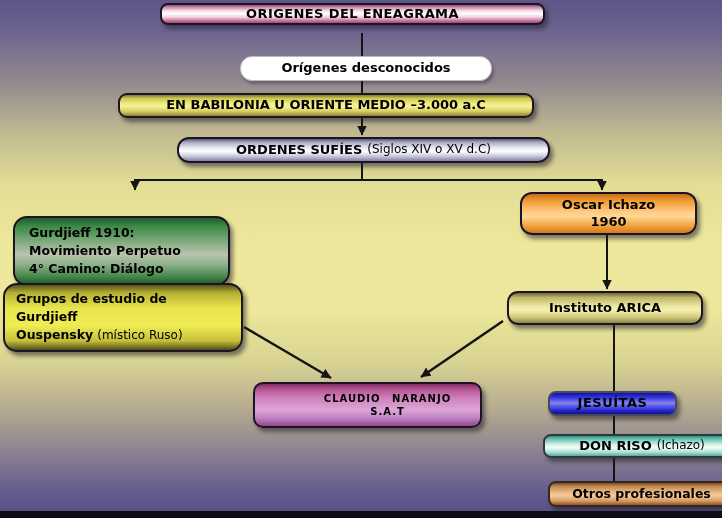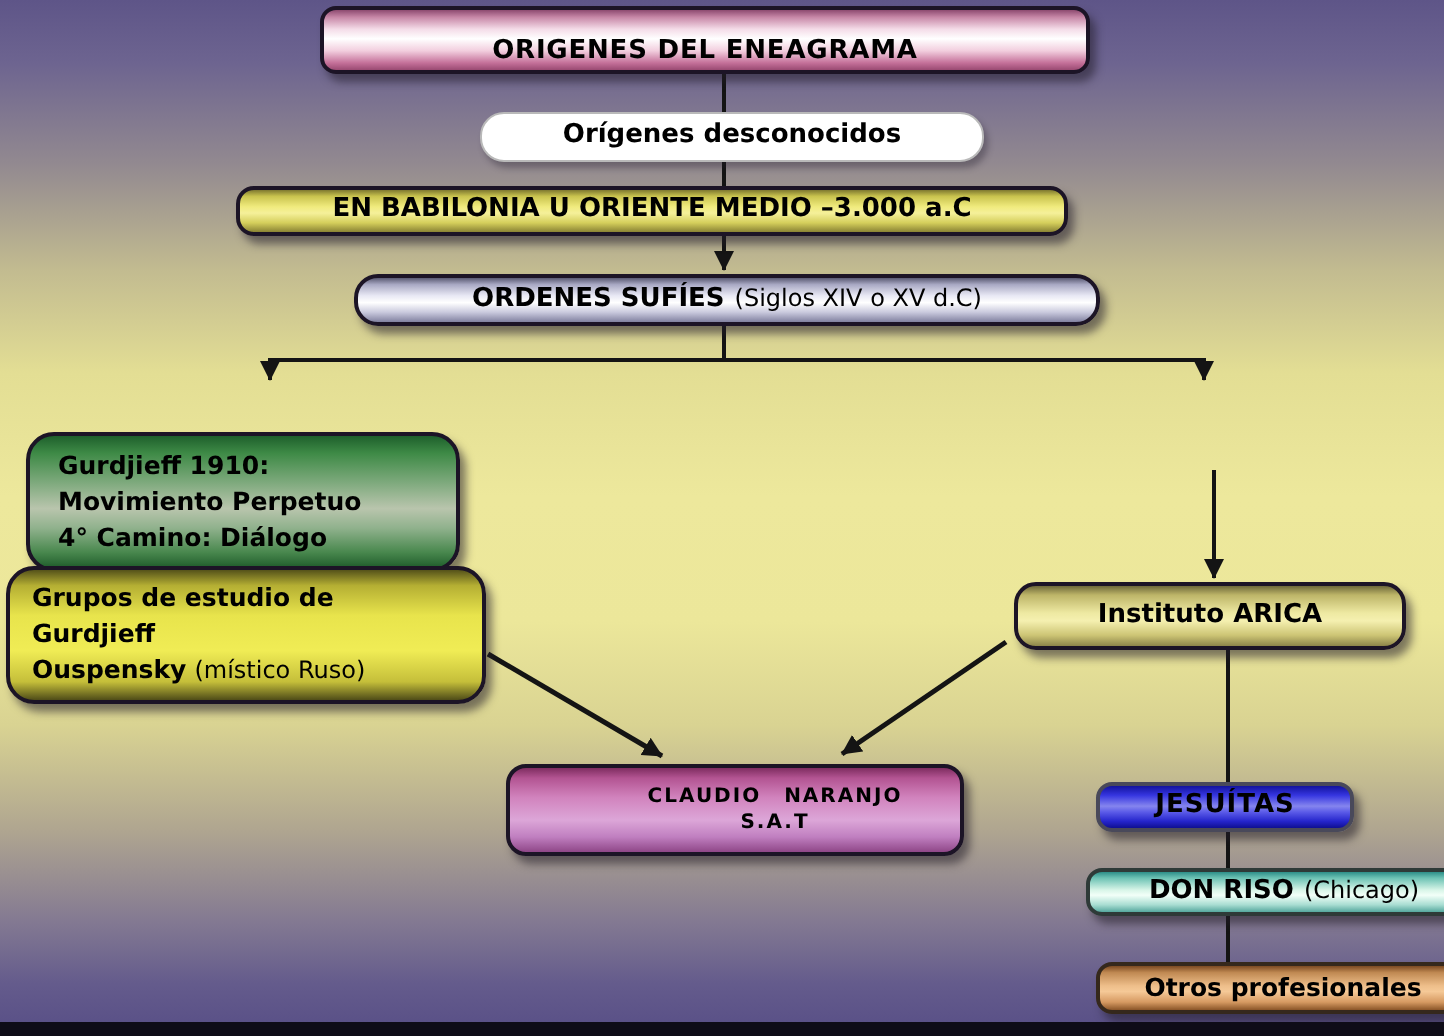--- a/index.html
+++ b/index.html
@@ -16,22 +16,22 @@
     position:absolute; z-index:2; box-sizing:border-box;
     border:2px solid #1c1426; border-radius:10px;
     display:flex; align-items:center; justify-content:center;
     font-weight:bold; font-size:13px; text-align:center;
     box-shadow:3px 4px 4px rgba(35,30,42,.55);
     line-height:1.3; white-space:nowrap;
   }
   .col { flex-direction:column; }
   .left { align-items:flex-start; justify-content:center; text-align:left; }
 
-  .n-title   { left:160px; top:3px;   width:385px; height:34px; border-radius:8px; letter-spacing:.4px;
-    background:linear-gradient(180deg,#8d4a70 0%,#c787a7 12%,#f4dce8 32%,#ffffff 48%,#f2cede 68%,#c5719a 88%,#9a4a72 100%);align-items:flex-end; }
+  .n-title   { left:160px; top:3px;   width:385px; height:22px; border-radius:8px; letter-spacing:.4px;
+    background:linear-gradient(180deg,#8d4a70 0%,#c787a7 12%,#f4dce8 32%,#ffffff 48%,#f2cede 68%,#c5719a 88%,#9a4a72 100%); }
   .n-unknown { left:240px; top:56px;  width:252px; height:25px; border-radius:12px;
     border:1px solid #b9b9b9; background:#ffffff; box-shadow:2px 3px 3px rgba(35,30,42,.35); }
   .n-babylon { left:118px; top:93px;  width:416px; height:25px; border-radius:9px;
     background:linear-gradient(180deg,#7e7830 0%,#c9c34e 15%,#f0eb7e 40%,#f5f09a 55%,#d5cf5c 78%,#8a8334 100%); }
   .n-sufi    { left:177px; top:137px; width:373px; height:26px; border-radius:12px;
     background:linear-gradient(180deg,#595972 0%,#a9a9c4 15%,#e8e8f4 40%,#ffffff 56%,#c9c9dd 78%,#8181a0 100%); }
   .n-gurdjieff { left:13px; top:192px; width:217px; height:70px; border-radius:14px; padding-left:14px; font-size:12.5px; line-height:1.45;
     background:linear-gradient(180deg,#1e5f2c 0%,#3e8a46 13%,#7da97c 35%,#b9c5ad 55%,#8fb18c 70%,#49884e 88%,#1f5c2b 100%);margin-top:24px; }
   .n-ichazo  { left:520px; top:192px; width:177px; height:43px; border-radius:12px;
     background:linear-gradient(180deg,#c96d16 0%,#f09c35 18%,#ffca7e 45%,#ffd695 58%,#f0a23c 82%,#d3791e 100%); }
@@ -93,20 +93,24 @@
     <span>ORDENES SUFÍES</span>
     <span class="detail">(Siglos XIV o XV d.C)</span>
   </div>
 
   <div class="box col left n-gurdjieff">
     <span>Gurdjieff 1910:</span>
     <span>Movimiento Perpetuo</span>
     <span>4° Camino: Diálogo</span>
   </div>
 
+  <div class="box col n-ichazo">
+    <span>Oscar Ichazo</span>
+    <span>1960</span>
+  </div>
 
   <div class="box col left n-study">
     <span>Grupos de estudio de</span>
     <span>Gurdjieff</span>
     <span><b>Ouspensky</b><span class="detail2">(místico Ruso)</span></span>
   </div>
 
   <div class="box n-arica">
     <span>Instituto ARICA</span>
   </div>
@@ -115,21 +119,21 @@
     <span>CLAUDIO NARANJO</span>
     <span>S.A.T</span>
   </div>
 
   <div class="box n-jesuits">
     <span>JESUÍTAS</span>
   </div>
 
   <div class="box n-riso">
     <span>DON RISO</span>
-    <span class="detail">(Chicago)</span>
+    <span class="detail">(Ichazo)</span>
   </div>
 
   <div class="box n-others">
     <span>Otros profesionales</span>
   </div>
 
   <div id="bottom-bar"></div>
 </div>
 
 </body></html>

